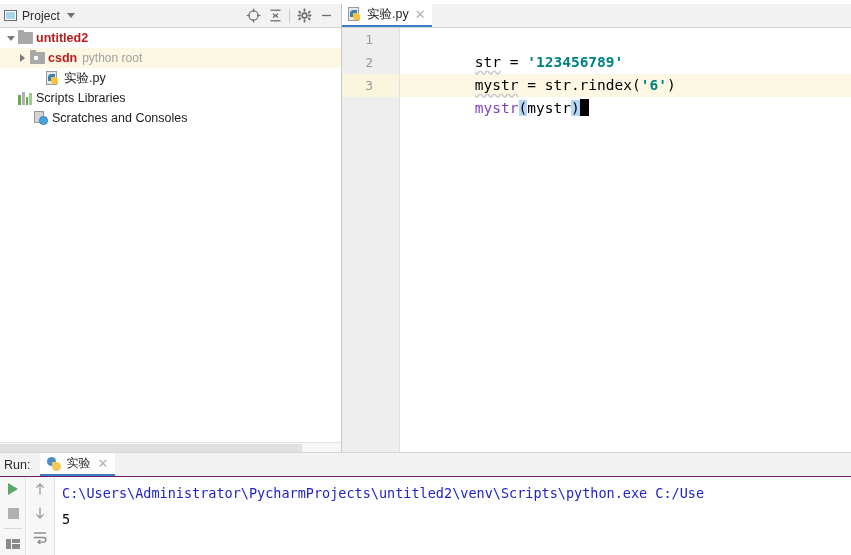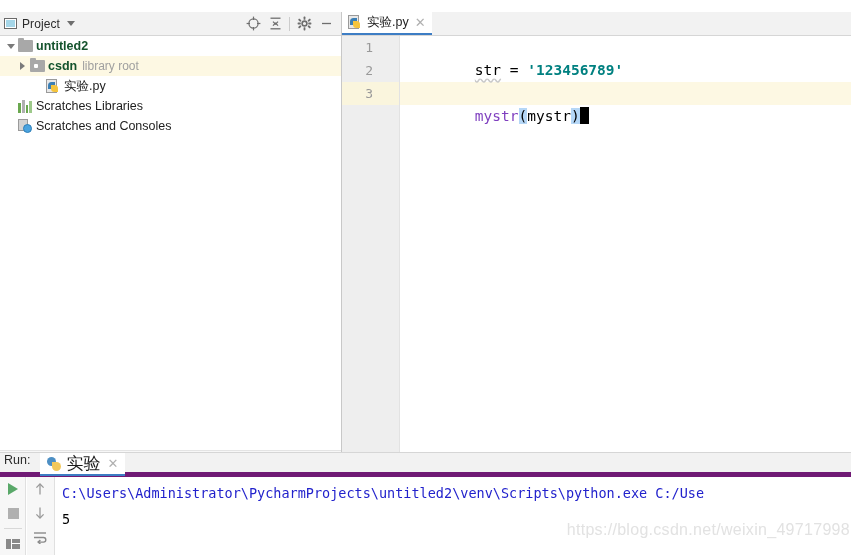--- a/index.html
+++ b/index.html
@@ -15,21 +15,21 @@
     font-family: "Liberation Sans", sans-serif;
     font-size: 12px;
     color: #2b2b2b;
     position: relative;
     -webkit-font-smoothing: antialiased;
   }
 
   
   #top-region {
     position: absolute;
-    left: 0; top: 12px;
+    left: 0; top: 4px;
     width: 838px;
     height: 452px;
   }
 
   
   #project-panel {
     position: absolute;
     left: 0; top: 0;
     width: 341px;
     height: 452px;
@@ -141,21 +141,21 @@
   }
   .tree-icon {
     flex: 0 0 auto;
     display: flex;
     align-items: center;
     justify-content: center;
     width: 16px; height: 16px;
     margin-right: 3px;
   }
   .lbl-main { color: #1d1d1d; }
-  .lbl-bold { font-weight: bold; color: #14532d; }
+  .lbl-bold { font-weight: bold; color: #b91c1c; }
   .lbl-gray { color: #a0a0a0; margin-left: 5px; font-size: 12px; }
 
   
   .folder-ico {
     width: 15px; height: 12px;
     background: #a8a8a8;
     border-radius: 1px 1px 1px 1px;
     position: relative;
   }
   .folder-ico::before {
@@ -379,41 +379,42 @@
     background: #ffffff;
     border-top: 1px solid #d6d6d6;
     box-sizing: border-box;
   }
   #run-tabbar {
     position: absolute;
     left: 0; top: 0;
     width: 851px;
     height: 24px;
     background: #f2f2f2;
-    border-bottom: 5px solid #701a75;
-    box-sizing: border-box;
-    display: flex;
+    border-bottom: 1px solid #701a75;
+    box-sizing: border-box;
+    display: flex;
+    align-items: center;
   }
   #run-label {
     font-size: 12.5px;
     color: #2b2b2b;
     margin-left: 4px;
     margin-right: 10px;
   }
   #run-tab {
     height: 23px;
     display: flex;
     align-items: center;
     gap: 5px;
     padding: 0 7px;
     background: #ffffff;
     border-bottom: 2px solid #3d7dc4;
     box-sizing: border-box;
   }
-  #run-tab-label { font-size: 17px; color: #1d1d1d; }
+  #run-tab-label { font-size: 12px; color: #1d1d1d; }
   
   .pylogo {
     width: 14px; height: 14px;
     position: relative;
   }
   .pylogo .b {
     position: absolute;
     left: 0; top: 0;
     width: 9px; height: 9px;
     border-radius: 50% 50% 0 50%;
@@ -585,21 +586,21 @@
       </div>
 
       <div class="tree-row selected" style="padding-left:16px;">
         <span class="tw-arrow">
           <span class="arrow-right"></span>
         </span>
         <span class="tree-icon">
           <span class="folder-ico lib"></span>
         </span>
         <span class="lbl-main lbl-bold">csdn</span>
-        <span class="lbl-gray">library root</span>
+        <span class="lbl-gray">python root</span>
       </div>
 
       <div class="tree-row" style="padding-left:32px;">
         <span class="tw-arrow"></span>
         <span class="tree-icon">
           <span class="py-ico">
             <span class="pgsheet"></span>
             <span class="pblue"></span>
             <span class="pyellow"></span>
           </span>
@@ -610,24 +611,24 @@
       <div class="tree-row" style="padding-left:4px;">
         <span class="tw-arrow"></span>
         <span class="tree-icon">
           <span class="libs-ico">
               <i></i>
               <i></i>
               <i></i>
               <i></i>
             </span>
         </span>
-        <span class="lbl-main">Scratches Libraries</span>
-      </div>
-
-      <div class="tree-row" style="padding-left:4px;">
+        <span class="lbl-main">Scripts Libraries</span>
+      </div>
+
+      <div class="tree-row" style="padding-left:4px;margin-left:16px;">
         <span class="tw-arrow"></span>
         <span class="tree-icon">
           <span class="scratch-ico">
             <span class="sheet"></span>
             <span class="clock"></span>
           </span>
         </span>
         <span class="lbl-main">Scratches and Consoles</span>
       </div>
 
@@ -663,20 +664,23 @@
       <div class="gutter-num" style="top:46px;">3</div>
     </div>
 
     <div id="code-surface">
       <div class="hl-row" style="top:46px;"></div>
 
       <div class="code-line" style="top:0px;">
         <span class="tok-default tok-squiggle">str</span><span class="tok-default"> = </span><span class="tok-string">'123456789'</span>
       </div>
 
+      <div class="code-line" style="top:23px;">
+        <span class="tok-default tok-squiggle">mystr</span><span class="tok-default"> = str.rindex(</span><span class="tok-string">'6'</span><span class="tok-default">)</span>
+      </div>
 
       <div class="code-line" style="top:46px;">
         <span class="tok-kw">mystr</span><span class="tok-brace-hl">(</span><span class="tok-default">mystr</span><span class="tok-brace-hl">)</span><span class="caret-block"></span>
       </div>
     </div>
   </div>
 </div>
 
 <div id="run-window">
 
@@ -725,14 +729,13 @@
         <path d="M8.4 10.1 L6.1 12.1 L8.4 14" fill="none" stroke="#8a8a8a" stroke-width="1.4"></path>
       </svg>
     </div>
   </div>
 
   <div id="console-output">
     <div class="console-line" style="top:6px;">C:\Users\Administrator\PycharmProjects\untitled2\venv\Scripts\python.exe C:/Use</div>
     <div class="console-line result" style="top:32px;">5</div>
   </div>
 
-  <div id="watermark">https://blog.csdn.net/weixin_49717998</div>
 </div>
 
 </body></html>

